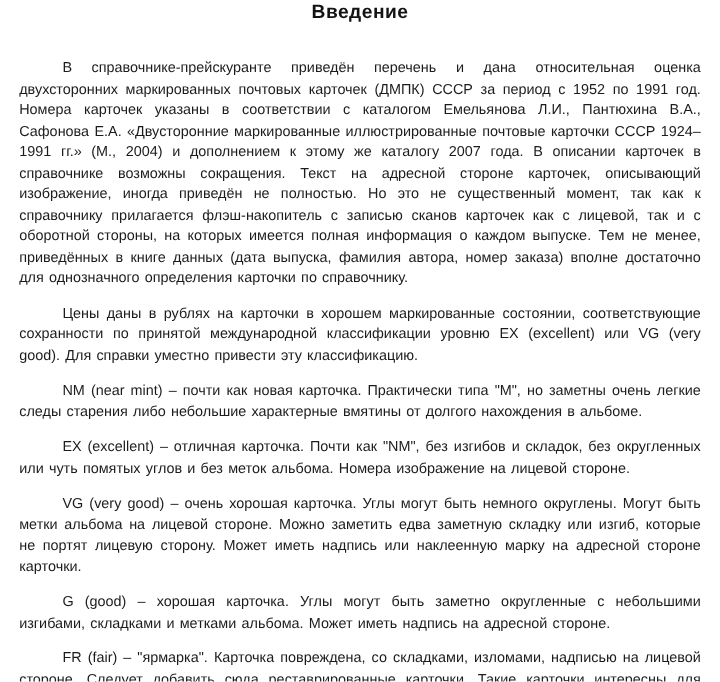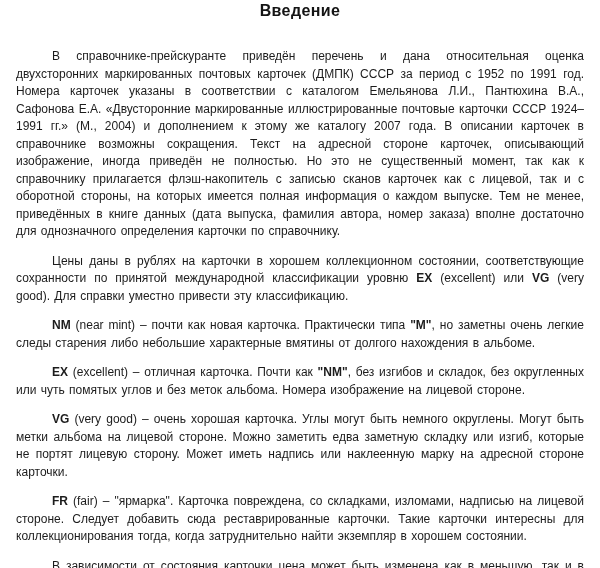--- a/index.html
+++ b/index.html
@@ -35,31 +35,32 @@
   .para {
     margin: 12px;
     font-size: 12px;
     line-height: 17.5px;
     text-align: justify;
     text-indent: 36px;
     word-spacing: 1px;
     color: #1c1c1c;
   }
   .para .b {
-    font-weight: bold;
+    font-weight: normal;
   }
 </style>
 </head>
 <body>
 
 <div class="page">
   <h1 class="doc-title">Введение</h1>
   <div class="title-gap"></div>
   <div>
       <p class="para"><span>В справочнике-прейскуранте приведён перечень и дана относительная оценка двухсторонних маркированных почтовых карточек (ДМПК) СССР за период с 1952 по 1991 год. Номера карточек указаны в соответствии с каталогом Емельянова Л.И., Пантюхина В.А., Сафонова Е.А. «Двусторонние маркированные иллюстрированные почтовые карточки СССР 1924–1991 гг.» (М., 2004) и дополнением к этому же каталогу 2007 года. В описании карточек в справочнике возможны сокращения. Текст на адресной стороне карточек, описывающий изображение, иногда приведён не полностью. Но это не существенный момент, так как к справочнику прилагается флэш-накопитель с записью сканов карточек как с лицевой, так и с оборотной стороны, на которых имеется полная информация о каждом выпуске. Тем не менее, приведённых в книге данных (дата выпуска, фамилия автора, номер заказа) вполне достаточно для однозначного определения карточки по справочнику.</span></p>
-      <p class="para"><span>Цены даны в рублях на карточки в хорошем коллекционном состоянии, соответствующие сохранности по принятой международной классификации уровню </span><span class="b">EX</span><span> (excellent) или </span><span class="b">VG</span><span> (very good). Для справки уместно привести эту классификацию.</span></p>
+      <p class="para"><span>Цены даны в рублях на карточки в хорошем маркированные состоянии, соответствующие сохранности по принятой международной классификации уровню </span><span class="b">EX</span><span> (excellent) или </span><span class="b">VG</span><span> (very good). Для справки уместно привести эту классификацию.</span></p>
       <p class="para"><span class="b">NM</span><span> (near mint) – почти как новая карточка. Практически типа </span><span class="b">"M"</span><span>, но заметны очень легкие следы старения либо небольшие характерные вмятины от долгого нахождения в альбоме.</span></p>
       <p class="para"><span class="b">EX</span><span> (excellent) – отличная карточка. Почти как </span><span class="b">"NM"</span><span>, без изгибов и складок, без округленных или чуть помятых углов и без меток альбома. Номера изображение на лицевой стороне.</span></p>
       <p class="para"><span class="b">VG</span><span> (very good) – очень хорошая карточка. Углы могут быть немного округлены. Могут быть метки альбома на лицевой стороне. Можно заметить едва заметную складку или изгиб, которые не портят лицевую сторону. Может иметь надпись или наклеенную марку на адресной стороне карточки.</span></p>
+      <p class="para"><span class="b">G</span><span> (good) – хорошая карточка. Углы могут быть заметно округленные с небольшими изгибами, складками и метками альбома. Может иметь надпись на адресной стороне.</span></p>
       <p class="para"><span class="b">FR</span><span> (fair) – "ярмарка". Карточка повреждена, со складками, изломами, надписью на лицевой стороне. Следует добавить сюда реставрированные карточки. Такие карточки интересны для коллекционирования тогда, когда затруднительно найти экземпляр в хорошем состоянии.</span></p>
       <p class="para"><span>В зависимости от состояния карточки цена может быть изменена как в меньшую, так и в большую сторону. То же самое относится и к карточкам, прошедшим почту (п/п).</span></p>
     </div>
 </div>
 
 </body></html>

